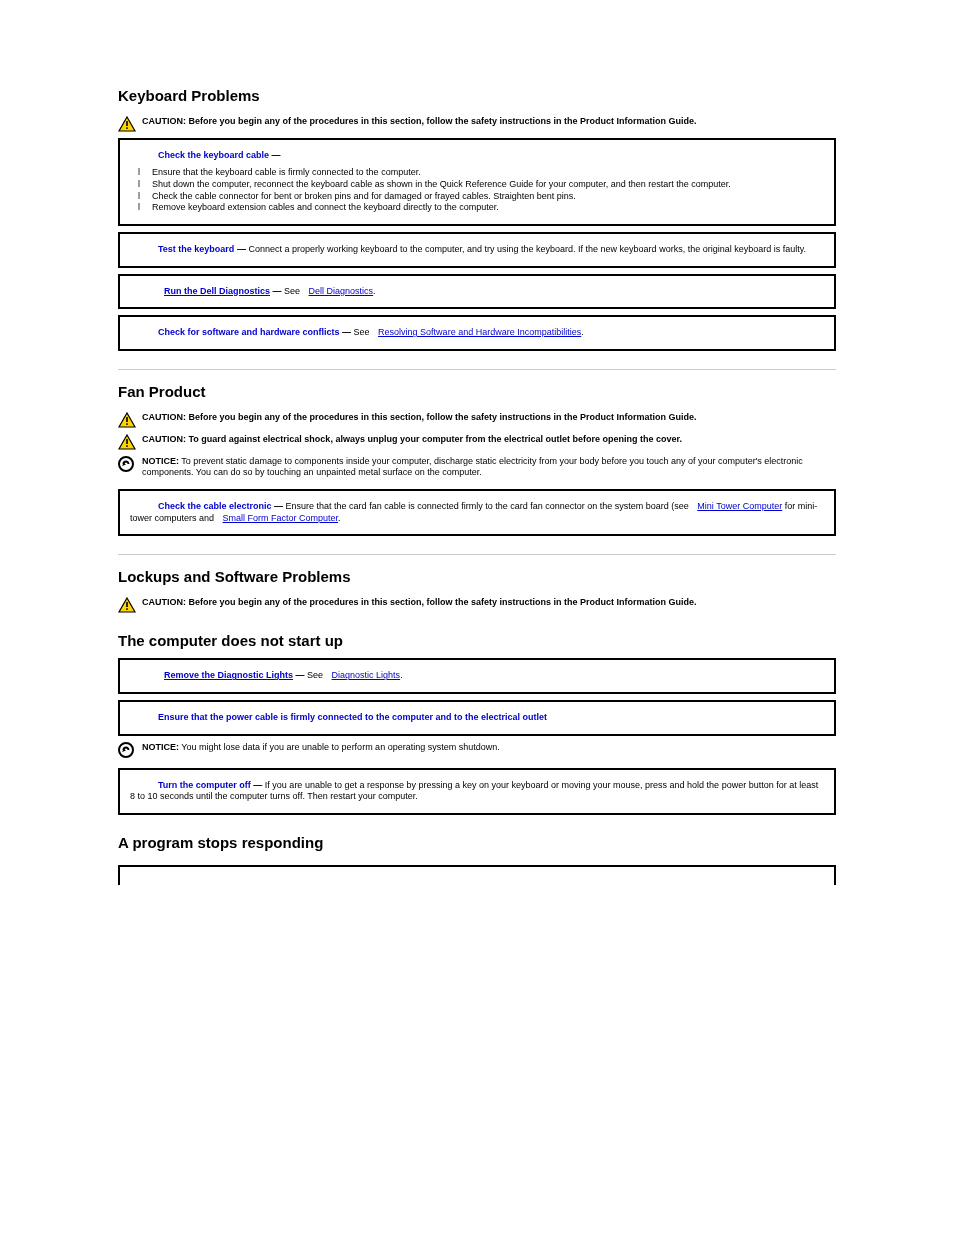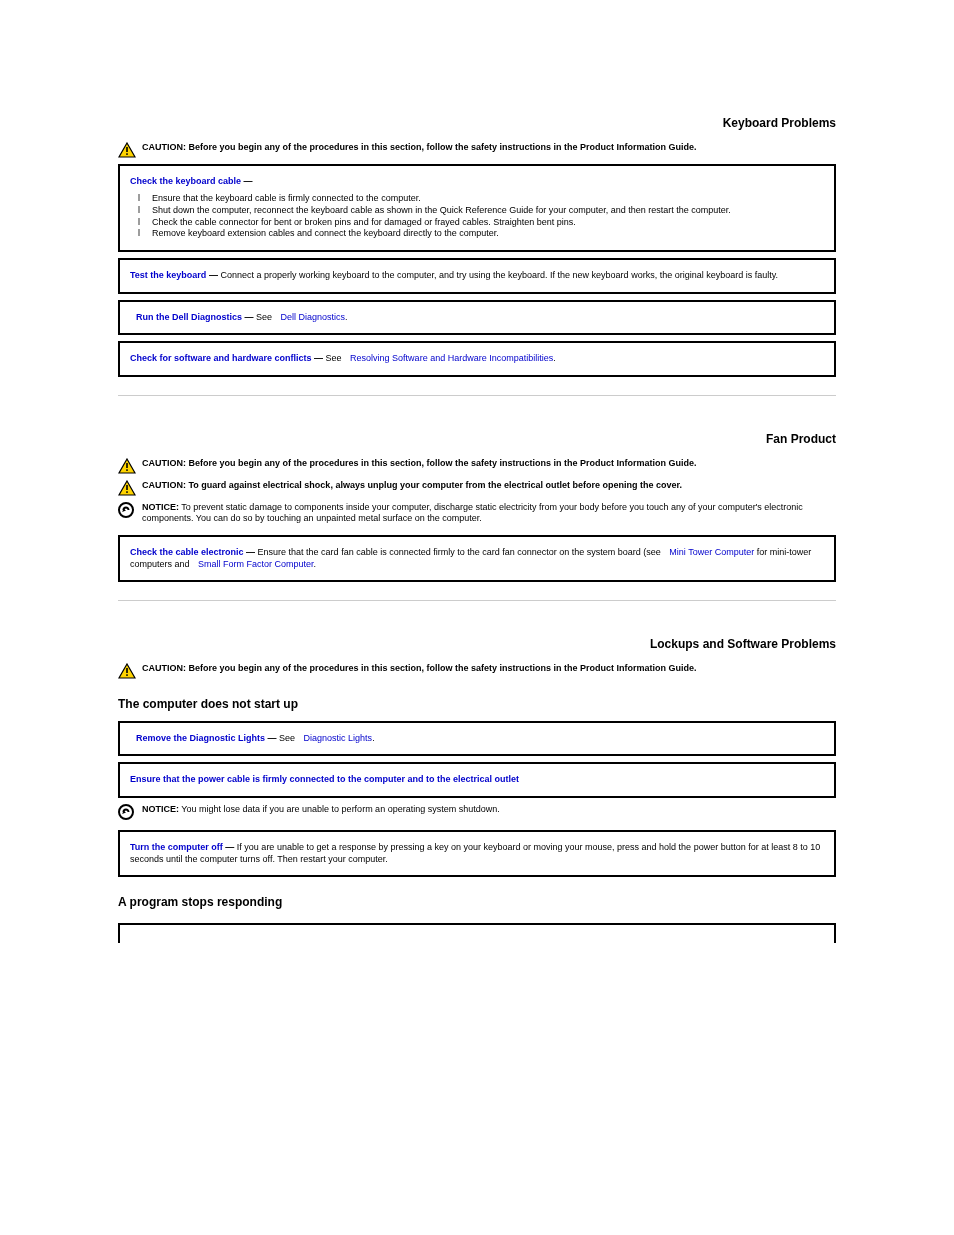--- a/index.html
+++ b/index.html
@@ -11,27 +11,26 @@
     color: #000;
     line-height: 1.3;
   }
   .page {
     width: 954px;
     margin: 0 auto;
     padding: 80px 118px 60px 118px;
     box-sizing: border-box;
   }
   h2 {
-    font-size: 12px;
+    font-size: 15px;
     font-weight: bold;
-    margin: 36px 0 10px 0;
-    text-align: right;
+    margin: 6px 0 10px 0;
   }
   h3 {
-    font-size: 12px;
+    font-size: 15px;
     font-weight: bold;
     margin: 18px 0 8px 0;
   }
   .caution-row, .notice-row {
     display: flex;
     align-items: flex-start;
     margin: 6px 0;
     justify-content: center;
   }
   .notice-row { margin-bottom: 10px; }
@@ -48,24 +47,26 @@
   .box {
     border: 2px solid #000;
     margin: 6px 0;
     padding: 10px 10px 10px 10px;
     box-sizing: border-box;
   }
   .lead {
     color: #0000cc;
     font-weight: bold;
     white-space: nowrap;
+    margin-left: 28px;
   }
   .dash { font-weight: bold; }
   .linklike {
     color: #0000cc;
+    text-decoration: underline;
     cursor: pointer;
     padding-left: 6px;
   }
   ul.list {
     list-style: none;
     margin: 6px 0 0 0;
     padding: 0;
   }
   ul.list li {
     position: relative;

